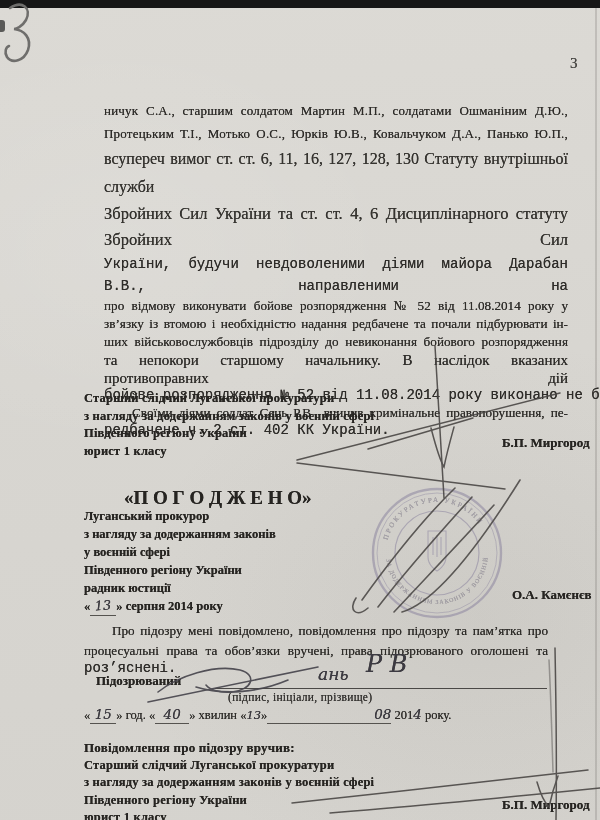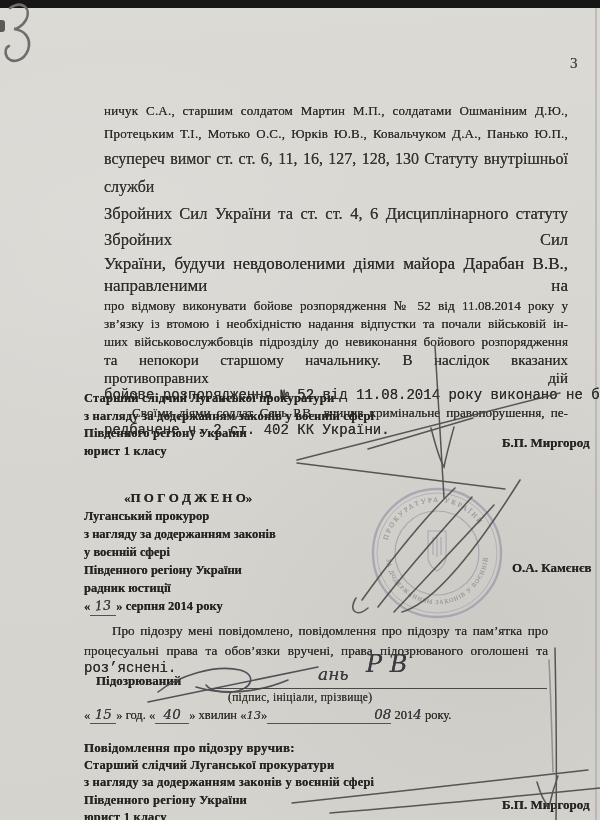--- a/index.html
+++ b/index.html
@@ -23,32 +23,32 @@
   .pagenum{position:absolute;left:570px;top:55px;font-size:15px;color:#4b4a47;}
 
   .abs{position:absolute;}
   .body-text{position:absolute;left:84px;top:100px;width:464px;margin-left:20px;}
   .tl{white-space:nowrap;}
   .jl{white-space:normal;text-align:justify;text-align-last:justify;}
   .l1{font-size:13px;line-height:22px;letter-spacing:.2px;}
   .l2{font-size:13px;line-height:23px;letter-spacing:.2px;}
   .l3{font-size:16px;line-height:28px;color:#35332f;}
   .l4{font-size:16.5px;line-height:26px;color:#35332f;}
-  .l5{font-size:17px;line-height:22px;}
+  .l5{font-size:14px;line-height:22px;font-family:Liberation Mono, monospace;}
   .l6{font-size:13.2px;line-height:18px;}
   .l7{font-size:15px;line-height:18px;}
   .lfin{font-size:14px;line-height:17px;text-align:center;text-align-last:left;font-family:Liberation Mono, monospace;}
   .indent{text-indent:28px;}
   .scan{text-shadow:0 0 .5px rgba(46,44,41,.9);}
 
   .boldblock{font-weight:bold;font-size:12.5px;line-height:17.5px;letter-spacing:.2px;color:#262421;}
   .name{position:absolute;font-weight:bold;font-size:13px;color:#262421;white-space:nowrap;}
 
   .appr{font-weight:bold;font-size:12.5px;line-height:18px;color:#262421;}
-  .appr-head{padding-left:40px;font-size:13px;}
+  .appr-head{padding-left:40px;font-size:19px;}
 
   .fld{display:inline-block;border-bottom:1px solid #55534f;text-align:center;vertical-align:baseline;}
   .hw{font-family:"DejaVu Serif",serif;font-style:italic;color:#3c3a42;font-weight:normal;}
   .hw-day{display:inline-block;width:24px;transform:rotate(-4deg);font-size:13px;}
   .w26{width:26px;} .w34{width:34px;} .w110{width:110px;text-align:right;padding-left:14px;}
   .timeline{font-size:12.5px;color:#2e2c29;}
   .timeline .hw{font-size:13.5px;}
 
   .sigline{position:absolute;left:215px;top:688px;width:332px;border-bottom:1px solid #4a4846;height:0;}
   .caption{position:absolute;left:228px;top:691px;font-size:11.5px;letter-spacing:.3px;color:#343230;}
@@ -73,21 +73,21 @@
 
   <div class="pagenum">3</div>
 
   <div class="body-text">
     <div class="tl jl l1">ничук С.А., старшим солдатом Мартин М.П., солдатами Ошманіним Д.Ю.,</div>
     <div class="tl jl l2">Протецьким Т.І., Мотько О.С., Юрків Ю.В., Ковальчуком Д.А., Панько Ю.П.,</div>
     <div class="tl jl l3">всупереч вимог ст. ст. 6, 11, 16, 127, 128, 130 Статуту внутрішньої служби</div>
     <div class="tl jl l4">Збройних Сил України та ст. ст. 4, 6 Дисциплінарного статуту Збройних Сил</div>
     <div class="tl jl l5">України, будучи невдоволеними діями майора Дарабан В.В., направленими на</div>
     <div class="tl jl l6">про відмову виконувати бойове розпорядження № 52 від 11.08.2014 року у</div>
-    <div class="tl jl l6">зв’язку із втомою і необхідністю надання відпустки та почали військовій ін-</div>
+    <div class="tl jl l6">зв’язку із втомою і необхідністю надання редбачене та почали підбурювати ін-</div>
     <div class="tl jl l6">ших військовослужбовців підрозділу до невиконання бойового розпорядження</div>
     <div class="tl jl l7">та непокори старшому начальнику. В наслідок вказаних противоправних дій</div>
     <div class="tl lfin">бойове розпорядження № 52 від 11.08.2014 року виконано не було.</div>
     <div class="tl jl l6 indent">Своїми діями солдат Сень Р.В., вчинив кримінальне правопорушення, пе-</div>
     <div class="tl lfin">редбачене ч. 2 ст. 402 КК України.</div>
   </div>
 
   <div class="abs boldblock" style="left:84px;top:390px;">
     <div>Старший слідчий Луганської прокуратури</div>
     <div>з нагляду за додержанням законів у воєнній сфері</div>
@@ -100,21 +100,21 @@
     <div class="appr-head">«П О Г О Д Ж Е Н О»</div>
     <div>Луганський прокурор</div>
     <div>з нагляду за додержанням законів</div>
     <div>у воєнній сфері</div>
     <div>Південного регіону України</div>
     <div>радник юстиції</div>
     <div>
       <span>«</span><span class="fld w26"><span class="hw hw-day">13</span></span><span>» серпня 2014 року</span>
     </div>
   </div>
-  <div class="name" style="left:512px;top:560px;">О.А. Камєнєв</div>
+  <div class="name" style="left:512px;top:587px;">О.А. Камєнєв</div>
 
   <div class="abs" style="left:84px;top:620px;width:464px;">
     <div class="tl jl indent" style="font-size:13.2px;line-height:22px;">Про підозру мені повідомлено, повідомлення про підозру та пам’ятка про</div>
     <div class="tl jl" style="font-size:13.2px;line-height:18px;">процесуальні права та обов’язки вручені, права підозрюваного оголошені та</div>
     <div class="tl lfin">роз’яснені.</div>
   </div>
 
   <div class="abs" style="left:96px;top:673px;font-weight:bold;font-size:13px;color:#262421;">Підозрюваний</div>
   <div class="sigline"></div>
   <div class="abs hw hw-name-1">ань</div>

